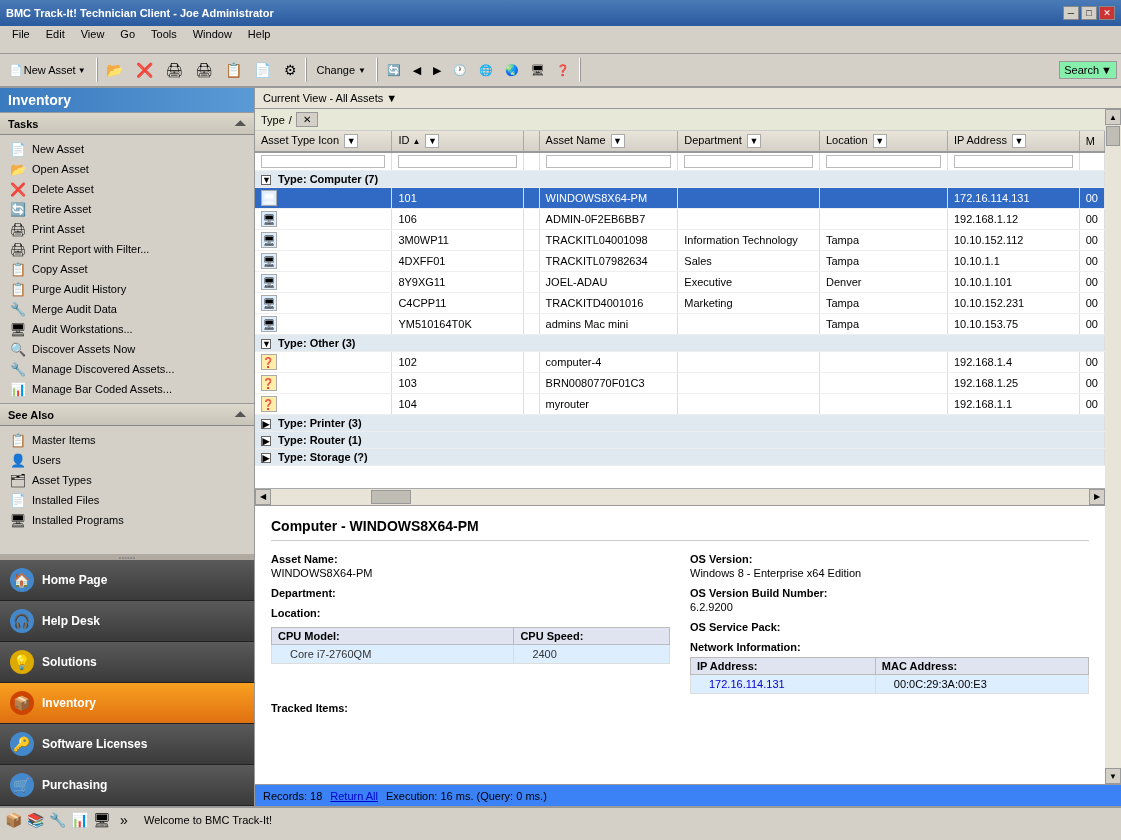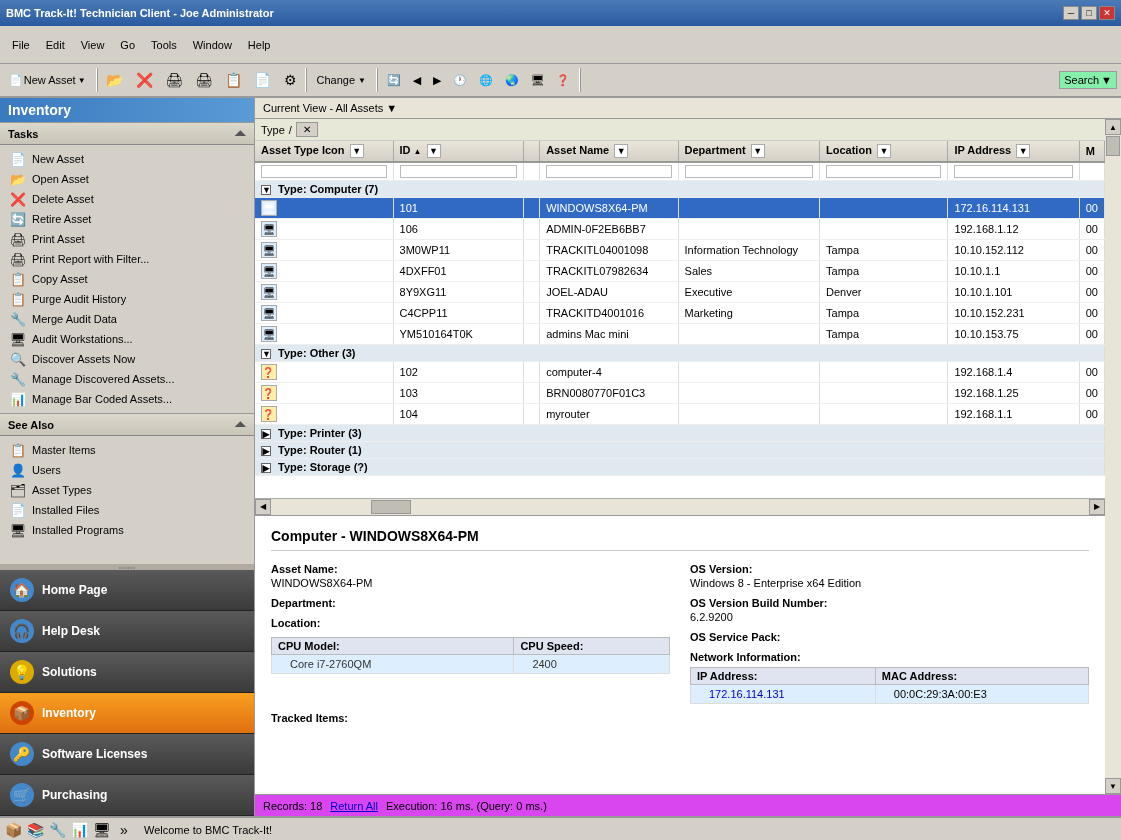--- a/index.html
+++ b/index.html
@@ -5,21 +5,21 @@
     * { margin: 0; padding: 0; box-sizing: border-box; }
     body { font-family: 'Segoe UI', Tahoma, Arial, sans-serif; font-size: 11px; background: #d4d0c8; overflow: hidden; user-select: none; }
 
     
     #title-bar { background: linear-gradient(to bottom, #4a7bb7, #2a5a9f); color: white; padding: 3px 6px; display: flex; align-items: center; justify-content: space-between; height: 26px; }
     #title-bar .title { font-size: 11px; font-weight: bold; }
     #title-bar .win-controls { display: flex; gap: 2px; }
     #title-bar .win-btn { width: 16px; height: 14px; background: #d4d0c8; border: 1px solid #888; font-size: 9px; display: flex; align-items: center; justify-content: center; cursor: pointer; color: #000; }
 
     
-    #menu-bar { background: #d4d0c8; border-bottom: 1px solid #999; display: flex; align-items: center; height: 38px; padding: 0 4px; }
+    #menu-bar { background: #d4d0c8; border-bottom: 1px solid #999; display: flex; height: 28px; padding: 0 4px; }
     #menu-bar .menu-item { padding: 2px 8px; font-size: 11px; cursor: pointer; }
 
     
     #toolbar { background: #d4d0c8; border-bottom: 2px solid #999; display: flex; align-items: center; padding: 2px 4px; height: 34px; gap: 2px; }
     .toolbar-btn { display: flex; align-items: center; gap: 2px; padding: 2px 4px; border: 1px solid transparent; cursor: pointer; font-size: 11px; background: #d4d0c8; }
     .toolbar-sep { width: 2px; height: 24px; background: #999; margin: 0 2px; border-left: 1px solid white; }
     .toolbar-btn .icon { font-size: 14px; }
     .new-asset-btn { display: flex; align-items: center; gap: 1px; }
     .dropdown-arrow { font-size: 8px; padding: 0 1px; }
     #search-box { margin-left: auto; display: flex; align-items: center; gap: 2px; }
@@ -50,21 +50,21 @@
     .nav-item.purchasing .nav-icon { background: #4488cc; }
     #content-header { background: #e8e4d8; border-bottom: 1px solid #999; padding: 4px 8px; display: flex; align-items: center; font-size: 11px; }
 
     
     #grid-area { flex: 1; background: white; overflow: hidden; display: flex; flex-direction: column; min-height: 0; }
     .grid-top { background: #e8e8d8; border-bottom: 1px solid #ccc; padding: 3px 6px; display: flex; align-items: center; gap: 4px; }
     .group-btn { padding: 1px 6px; border: 1px solid #999; background: #d4d0c8; font-size: 10px; cursor: pointer; }
 
     
     .asset-table { width: 100%; border-collapse: collapse; font-size: 11px; }
-    .asset-table th { background: linear-gradient(to bottom, #e8e4d8, #d4d0c8); border-right: 1px solid #aaa; border-bottom: 2px solid #999; padding: 3px 6px; text-align: left; white-space: nowrap; font-weight: bold; cursor: pointer; }
+    .asset-table th { background: linear-gradient(to bottom, #e8e4d8, #d4d0c8); border-right: 1px solid #aaa; border-bottom: 2px solid #999; padding: 3px 6px; text-align: left; white-space: nowrap; font-weight: normal; cursor: pointer; }
     .asset-table td { border-right: 1px solid #ddd; border-bottom: 1px solid #eee; padding: 2px 6px; white-space: nowrap; }
     .asset-table tr.selected td { background: #316ac5; color: white; }
     .group-row td { background: #e0e8f0; font-weight: bold; padding: 2px 6px; }
     .group-row .expand-btn { display: inline-block; width: 10px; height: 10px; border: 1px solid #666; text-align: center; line-height: 9px; font-size: 9px; margin-right: 4px; background: white; cursor: pointer; }
     .type-icon { width: 16px; height: 16px; background: #c8c8c8; border: 1px solid #aaa; display: inline-flex; align-items: center; justify-content: center; font-size: 10px; }
     .type-icon.computer { background: #ddeeff; }
     .type-icon.unknown { background: #ffeeaa; }
 
     
     .table-wrapper { overflow-y: auto; overflow-x: auto; flex: 1; }
@@ -82,21 +82,21 @@
     .detail-field { margin-bottom: 8px; }
     .detail-label { font-weight: bold; font-size: 11px; }
     .detail-value { font-size: 11px; margin-top: 2px; }
     .detail-table { border-collapse: collapse; width: 100%; margin-top: 4px; }
     .detail-table th { background: #e0e4f0; border: 1px solid #bbb; padding: 2px 6px; font-size: 11px; text-align: left; }
     .detail-table td { border: 1px solid #ddd; padding: 3px 18px; font-size: 11px; }
     .detail-table td.highlight { background: #ddeeff; color: #333; }
     .detail-table td.highlight2 { background: #ddeeff; }
 
     
-    #status-bar { background: #d946ef; border-top: 1px solid #999; padding: 2px 8px; font-size: 11px; display: flex; align-items: center; gap: 8px; height: 22px; }
+    #status-bar { background: #3b82f6; border-top: 1px solid #999; padding: 2px 8px; font-size: 11px; display: flex; align-items: center; gap: 8px; height: 22px; }
     #status-bar a { color: #0000cc; text-decoration: underline; cursor: pointer; }
 
     
     #bottom-bar { background: #d4d0c8; border-top: 2px solid #999; display: flex; align-items: center; padding: 2px 4px; gap: 2px; height: 26px; }
     .bottom-icon { width: 20px; height: 20px; display: flex; align-items: center; justify-content: center; font-size: 14px; cursor: pointer; }
 
     
     .main-right { display: flex; flex-direction: column; flex: 1; overflow: hidden; }
     .grid-container { display: flex; flex: 1; overflow: hidden; min-height: 0; }
 

